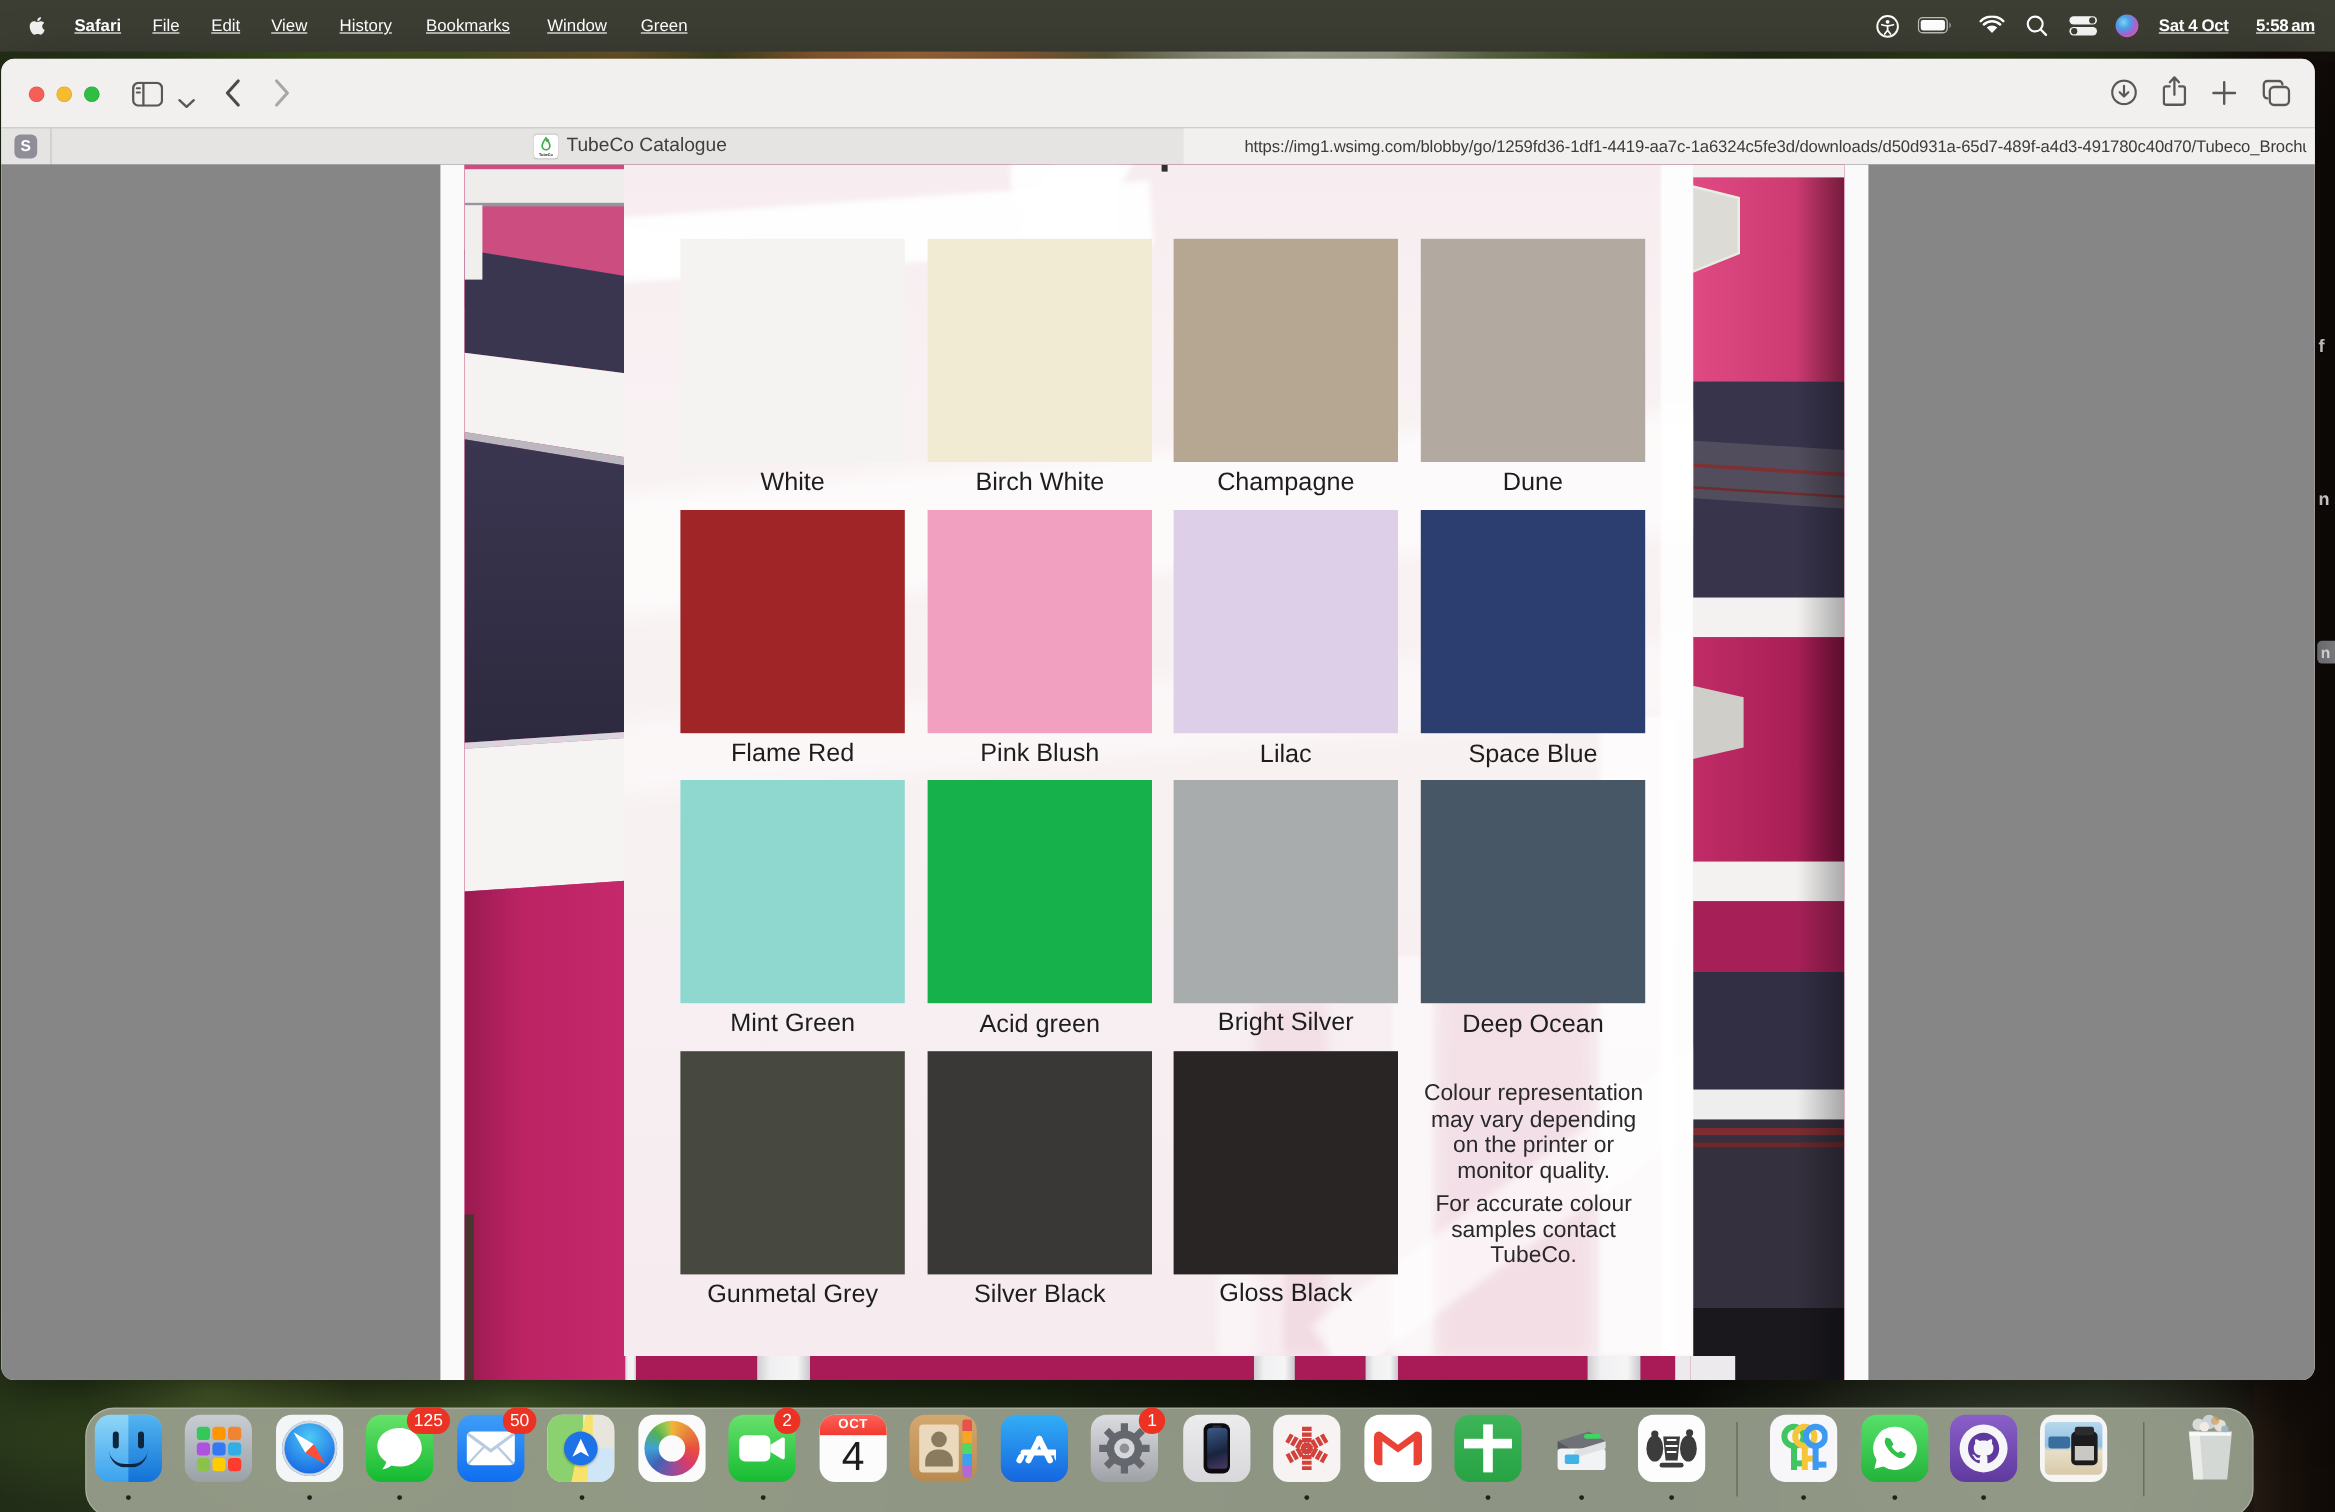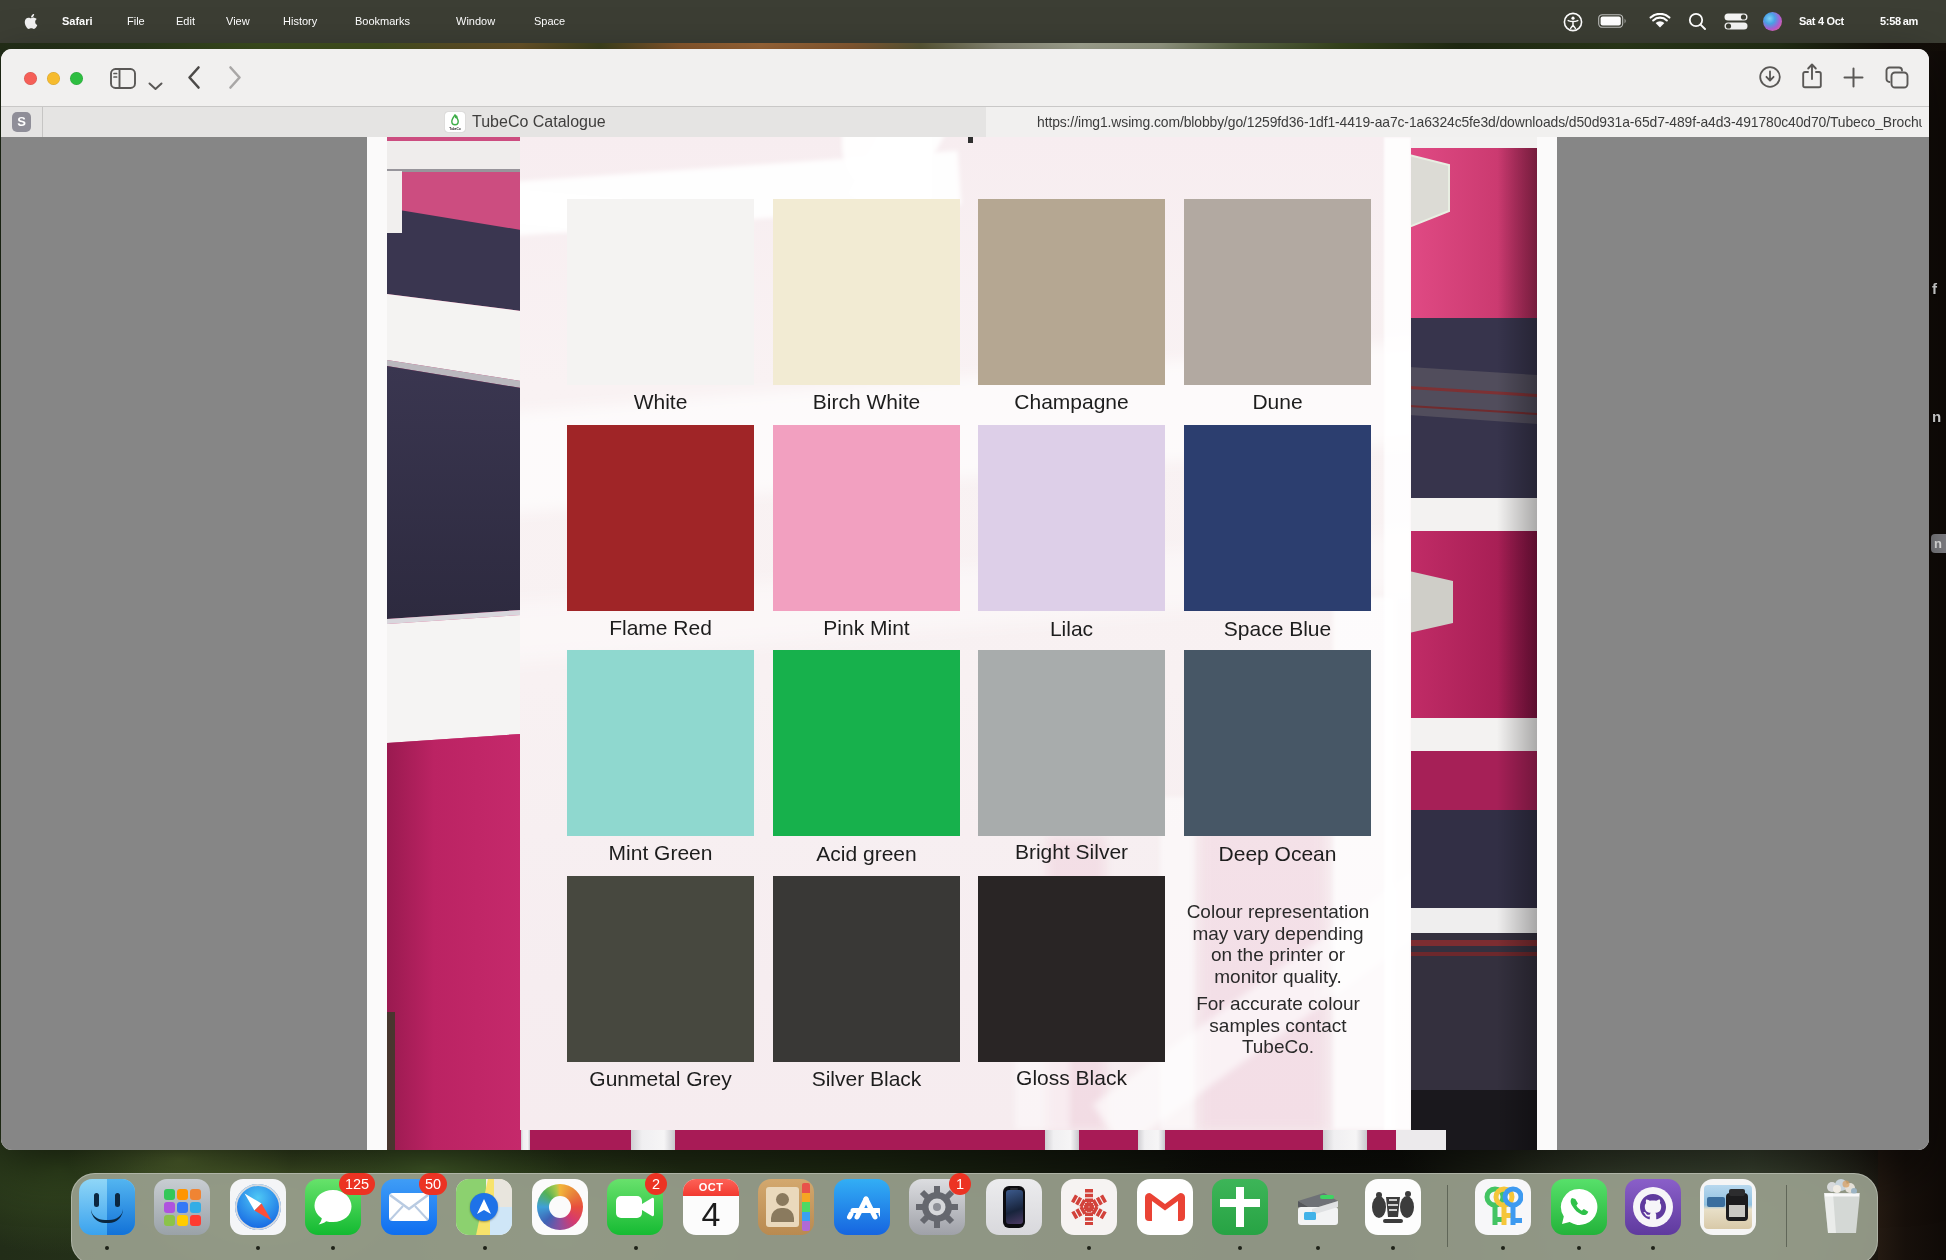--- a/index.html
+++ b/index.html
@@ -21,21 +21,21 @@
 }
 #trunk { position:absolute; left:1878px; top:0; width:68px; height:1260px;
  background:linear-gradient(90deg, #241a12 0%, #17100b 40%, #0f0a07 100%); }
 #topstrip { position:absolute; left:0; top:41px; width:1946px; height:10px;
  background:linear-gradient(90deg,#232e18 0,#2c3b1c 140px,#3e501f 260px,#45531f 380px,#5c5126 450px,#6b5529 520px,#3f431e 600px,#8c5a2e 680px,#a06a3a 760px,#8a5c33 850px,#5c5a38 920px,#8f8f7c 1000px,#a8ab97 1080px,#9a9e88 1160px,#5f6a48 1240px,#3a481f 1340px,#222c14 1460px,#2c3a1a 1620px,#243016 1780px,#140f0a 1890px,#120d08 1946px); }
 .deskletter { position:absolute; color:#f2f2f2; font-size:15px; font-weight:700; text-shadow:0 1px 2px rgba(0,0,0,.8); }
 #deskbadge { position:absolute; left:1931px; top:534px; width:15px; height:19px; background:#8b8b90; border-radius:4px 0 0 4px; color:#fff; font-size:13px; font-weight:700; line-height:19px; padding-left:3px; }
 
 
 #menubar { position:absolute; left:0; top:0; width:1946px; height:43px; background:#3c3e34; color:#fff; }
-.mitem { position:absolute; top:0; height:43px; line-height:43px; font-size:11px; color:#ffffff; }
+.mitem { position:absolute; top:0; height:43px; line-height:43px; font-size:14px; color:#ffffff;text-decoration:underline; }
 #apple { position:absolute; left:24px; top:13px; width:14px; height:17px; }
 .mstat { position:absolute; }
 
 
 #win { position:absolute; left:1px; top:49px; width:1928px; height:1101px; border-radius:11px; overflow:hidden; background:#f1f0ef; box-shadow:0 18px 50px rgba(0,0,0,.55); }
 #toolbar { position:absolute; left:0; top:0; width:1928px; height:57px; background:#f1f0ef; }
 .tl { position:absolute; top:23px; width:13px; height:13px; border-radius:50%; }
 #tl-r { left:23px; background:#f55f57; box-shadow:inset 0 0 0 .5px rgba(0,0,0,.15);}
 #tl-y { left:46px; background:#f6bb2e; box-shadow:inset 0 0 0 .5px rgba(0,0,0,.15);}
 #tl-g { left:69px; background:#2ebe41; box-shadow:inset 0 0 0 .5px rgba(0,0,0,.15);}
@@ -87,21 +87,21 @@
     <svg id="apple" viewBox="0 0 384 512" fill="#f2f2f2">
         <path d="M318.7 268.7c-.2-36.7 16.4-64.4 50-84.8-18.8-26.9-47.2-41.7-84.7-44.6-35.5-2.8-74.3 20.7-88.5 20.7-15 0-49.4-19.7-76.4-19.7C63.3 141.2 4 184.8 4 273.5c0 26.2 4.8 53.3 14.4 81.2 12.8 36.7 59 126.7 107.2 125.2 25.2-.6 43-17.9 75.8-17.9 31.8 0 48.3 17.9 76.4 17.9 48.6-.7 90.4-82.5 102.6-119.3-65.2-30.7-61.7-90-61.7-91.9zm-56.6-164.2c27.3-32.4 24.8-61.9 24-72.5-24.1 1.4-52 16.4-67.9 34.9-17.5 19.8-27.8 44.3-25.6 71.9 26.1 2 49.9-11.4 69.5-34.3z"></path>
       </svg>
     <div class="mitem" style="left:62px; font-weight:700;">Safari</div>
     <div class="mitem" style="left:127px;">File</div>
     <div class="mitem" style="left:176px;">Edit</div>
     <div class="mitem" style="left:226px;">View</div>
     <div class="mitem" style="left:283px;">History</div>
     <div class="mitem" style="left:355px;">Bookmarks</div>
     <div class="mitem" style="left:456px;">Window</div>
-    <div class="mitem" style="left:534px;">Space</div>
+    <div class="mitem" style="left:534px;">Green</div>
     <svg class="mstat" style="left:1563px; top:12px;" width="20" height="20" viewBox="0 0 20 20">
         <circle cx="10" cy="10" r="8.6" fill="none" stroke="#fff" stroke-width="1.6"></circle>
         <circle cx="10" cy="6.2" r="1.6" fill="#fff"></circle>
         <path d="M5.2 8.6 Q10 10.4 14.8 8.6 M10 9.8 V13.2 M10 13.2 L7.6 16.4 M10 13.2 L12.4 16.4" stroke="#fff" stroke-width="1.5" fill="none" stroke-linecap="round"></path>
       </svg>
     <svg class="mstat" style="left:1598px; top:14px;" width="30" height="15" viewBox="0 0 30 15">
         <rect x="0.7" y="0.7" width="24" height="12.6" rx="3.6" fill="none" stroke="#e8e8e8" stroke-width="1.1" opacity=".75"></rect>
         <rect x="2.6" y="2.6" width="20.2" height="8.8" rx="2" fill="#fff"></rect>
         <path d="M26.6 4.5 q2 2.5 0 5z" fill="#e8e8e8" opacity=".75"></path>
       </svg>
@@ -272,21 +272,21 @@
             <div class="sw" style="left:664px; top:62px; background:#b2a9a1;"></div>
             <div class="swl" style="left:47px; top:254px;">White</div>
             <div class="swl" style="left:253px; top:254px;">Birch White</div>
             <div class="swl" style="left:458px; top:254px;">Champagne</div>
             <div class="swl" style="left:664px; top:254px;">Dune</div>
             <div class="sw" style="left:47px; top:288px; background:#a02527;"></div>
             <div class="sw" style="left:253px; top:288px; background:#f2a0c0;"></div>
             <div class="sw" style="left:458px; top:288px; background:#ddcfe8;"></div>
             <div class="sw" style="left:664px; top:288px; background:#2c3e6f;"></div>
             <div class="swl" style="left:47px; top:480px;">Flame Red</div>
-            <div class="swl" style="left:253px; top:480px;">Pink Mint</div>
+            <div class="swl" style="left:253px; top:480px;">Pink Blush</div>
             <div class="swl" style="left:458px; top:481px;">Lilac</div>
             <div class="swl" style="left:664px; top:481px;">Space Blue</div>
             <div class="sw" style="left:47px; top:513px; background:#8fd8cf;"></div>
             <div class="sw" style="left:253px; top:513px; background:#17b14c;"></div>
             <div class="sw" style="left:458px; top:513px; background:#a8acac;"></div>
             <div class="sw" style="left:664px; top:513px; background:#475766;"></div>
             <div class="swl" style="left:47px; top:705px;">Mint Green</div>
             <div class="swl" style="left:253px; top:706px;">Acid green</div>
             <div class="swl" style="left:458px; top:704px;">Bright Silver</div>
             <div class="swl" style="left:664px; top:706px;">Deep Ocean</div>

